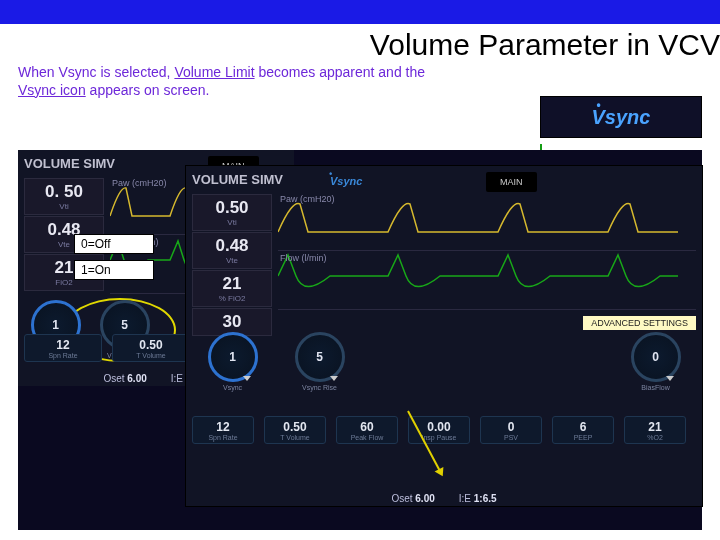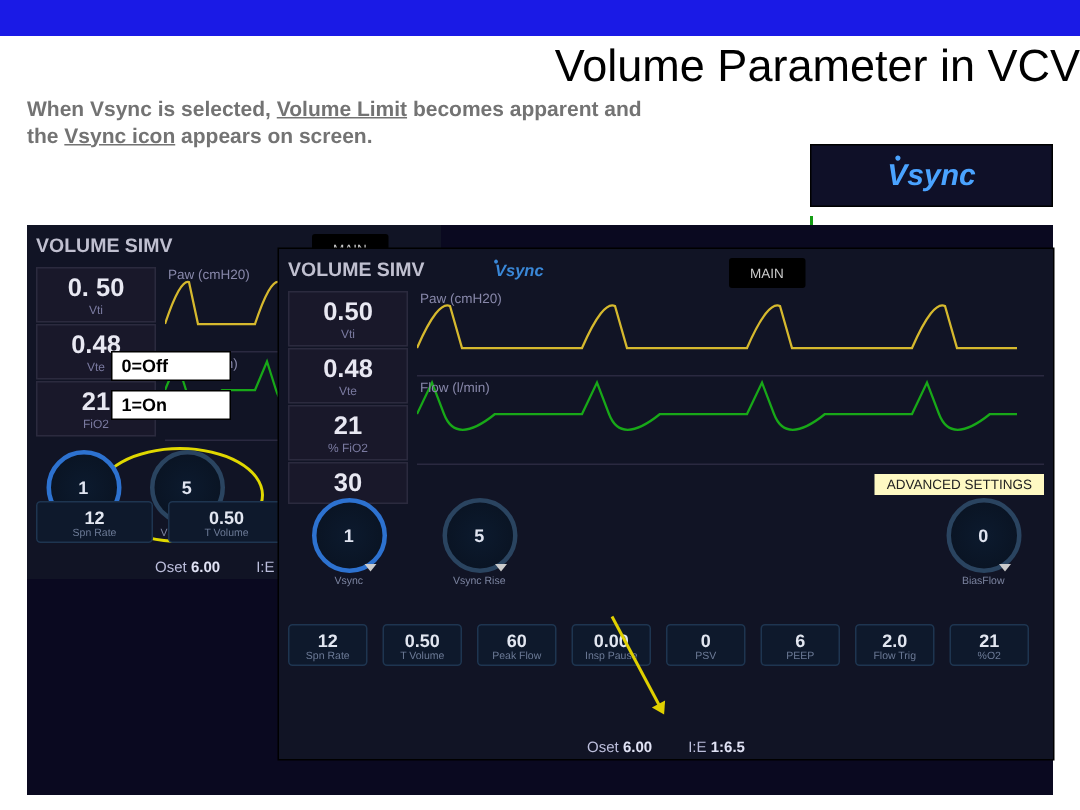--- a/index.html
+++ b/index.html
@@ -1,18 +1,18 @@
 <!DOCTYPE html>
 <html><head>
 <meta charset="utf-8">
 <style>
   html,body{margin:0;padding:0;width:720px;height:540px;font-family:Arial,Helvetica,sans-serif;background:#fff;overflow:hidden}
   .banner{height:24px;background:#1a1ae6}
   .title{font-size:30px;text-align:right;margin:4px 0 2px;color:#000}
-  .desc{font-size:14px;font-weight:bold;padding:0 18px 6px;max-width:430px;color:#737373;line-height:1.25}
+  .desc{font-size:14px;font-weight:normal;padding:0 18px 6px;max-width:430px;color:#6d28d9;line-height:1.25}
   .u{text-decoration:underline}
 
   .stage{position:absolute;left:18px;top:150px;width:684px;height:380px;background:#0a0920}
 
   
   .back{position:absolute;left:0;top:0;width:276px;height:236px;background:#111425}
   .front{position:absolute;left:168px;top:16px;width:516px;height:340px;background:#111425;box-shadow:0 0 0 1px #000}
 
   .mode{position:absolute;left:6px;top:6px;font-size:13px;font-weight:bold;color:#c0c0d0}
   .main-btn{position:absolute;top:6px;background:#000;color:#ccc;font-size:9px;padding:5px 14px;border-radius:2px}
@@ -42,21 +42,21 @@
   .dial2{flex:1;text-align:center}
   .dial2 .box{background:#0e192c;border:1px solid #1e3550;border-radius:3px;padding:3px 0 1px}
   .dial2 .v{color:#e2e6f0;font-size:12px;font-weight:bold}
   .dial2 .l{color:#6c7a96;font-size:7px;line-height:1.1}
 
   .statbar{position:absolute;left:6px;right:6px;bottom:2px;display:flex;gap:24px;justify-content:center;color:#bcbedc;font-size:10px}
   .statbar span b{color:#e0e2f4}
 
   
   .legend{position:absolute;left:56px;top:84px;width:80px}
-  .legend div{background:#fff;border:1px solid #000;font-size:12px;font-weight:bold;padding:2px 6px;margin-bottom:6px}
+  .legend div{background:#fff;border:1px solid #000;font-size:12px;font-weight:normal;padding:2px 6px;margin-bottom:6px}
   .ring{position:absolute;left:46px;top:148px;width:108px;height:60px;border:2px solid #e0d800;border-radius:50%}
 
   
   .bigbadge{position:absolute;right:18px;top:96px;width:160px;height:40px;background:#0f1028;border:1px solid #000;display:flex;align-items:center;justify-content:center}
   .vsync{color:#4aa3ff;font-size:20px;font-weight:bold;font-style:italic;position:relative}
   .vsync::before{content:"\2022";position:absolute;top:-8px;left:5px;font-size:12px;font-style:normal}
   .vsync-s{color:#3a88d8;font-size:11px;font-weight:bold;font-style:italic;position:relative;padding:1px 4px}
   .vsync-s::before{content:"\2022";position:absolute;top:-5px;left:3px;font-size:9px}
   .arrow-down{position:absolute;left:540px;top:144px;width:2px;height:62px;background:#149c14}
   .arrow-down::after{content:"";position:absolute;bottom:-6px;left:-4px;border-left:5px solid transparent;border-right:5px solid transparent;border-top:8px solid #149c14}
@@ -239,26 +239,20 @@
           </div>
         </div>
       <div class="dial2">
           <div class="box">
             <div class="v">6</div>
             <div class="l">PEEP</div>
           </div>
         </div>
       <div class="dial2">
           <div class="box">
-            <div class="v">2.0</div>
-            <div class="l">Flow Trig</div>
-          </div>
-        </div>
-      <div class="dial2">
-          <div class="box">
             <div class="v">21</div>
             <div class="l">%O2</div>
           </div>
         </div>
     </div>
 
     <div class="statbar">
       <span>Oset <b>6.00</b></span>
       <span>I:E <b>1:6.5</b></span>
     </div>

